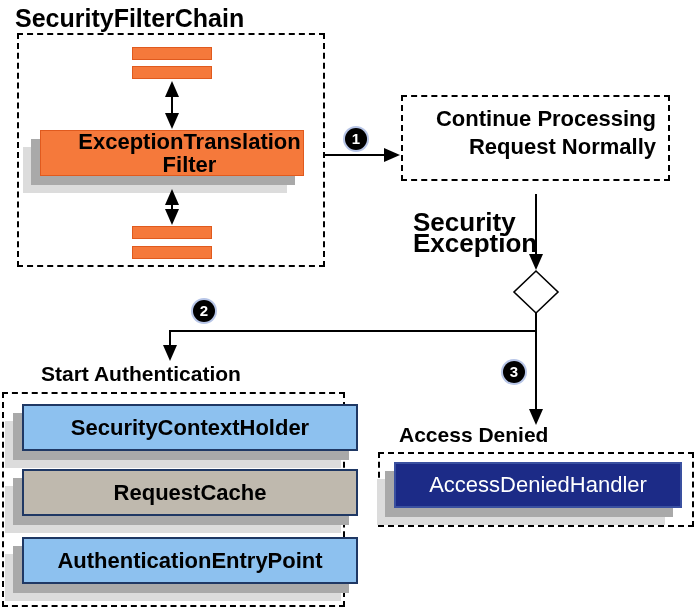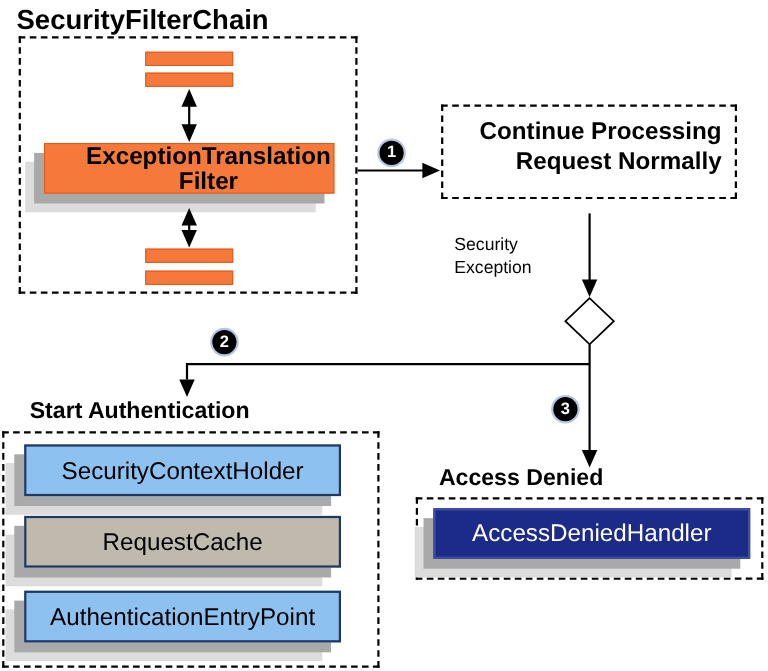--- a/index.html
+++ b/index.html
@@ -33,32 +33,32 @@
     background:var(--orange-fill);border:1px solid var(--orange-border);
     display:flex;flex-direction:column;align-items:center;justify-content:center;
     font-size:22px;font-weight:bold;line-height:23px;text-align:center;padding-left:35px;
   }
   .continue-box{
     left:401px;top:95px;width:269px;height:86px;
     text-align:right;padding:8px 12px 0 0;
     font-size:22px;font-weight:bold;line-height:28px;
   }
   .sec-exc{
-    left:413px;top:212px;font-size:16px;font-weight:normal;line-height:21px;
+    left:413px;top:212px;font-size:26px;font-weight:bold;line-height:21px;
   }
   .badge{
     width:22px;height:22px;border-radius:50%;background:#000;color:#fff;
     font-size:15px;font-weight:bold;line-height:22px;text-align:center;
     box-shadow:0 0 0 2px rgba(96,126,202,0.45);
   }
   .item-box{
-    left:22px;width:288px;height:47px;
+    left:22px;width:336px;height:47px;
     border:2px solid var(--box-border-navy);
     display:flex;align-items:center;justify-content:center;
-    font-size:22px;font-weight:normal;
+    font-size:22px;font-weight:bold;
   }
   .fill-blue{background:var(--blue-fill);}
   .fill-gray{background:var(--gray-fill);}
   .handler-box{
     left:394px;top:462px;width:288px;height:46px;
     background:var(--navy-fill);border:2px solid var(--navy-border);color:#fff;
     display:flex;align-items:center;justify-content:center;
     font-size:22px;font-weight:normal;
   }
   svg.connectors{position:absolute;left:0;top:0;pointer-events:none;}
@@ -88,21 +88,21 @@
   <div class="abs dashed continue-box">
     <div>Continue Processing</div>
     <div>Request Normally</div>
   </div>
 
   <div class="abs sec-exc">
     <div>Security</div>
     <div>Exception</div>
   </div>
 
-  <div class="abs section-label" style="left:27px;top:362px;">Start Authentication</div>
+  <div class="abs section-label" style="left:41px;top:362px;">Start Authentication</div>
   <div class="abs dashed" style="left:2px;top:392px;width:343px;height:215px;"></div>
   <div class="abs item-box fill-blue shadow2" style="top:404px;">
     <span>SecurityContextHolder</span>
   </div>
   <div class="abs item-box fill-blue shadow2" style="top:537px;">
     <span>AuthenticationEntryPoint</span>
   </div>
   <div class="abs item-box fill-gray shadow2" style="top:469px;">
     <span>RequestCache</span>
   </div>

